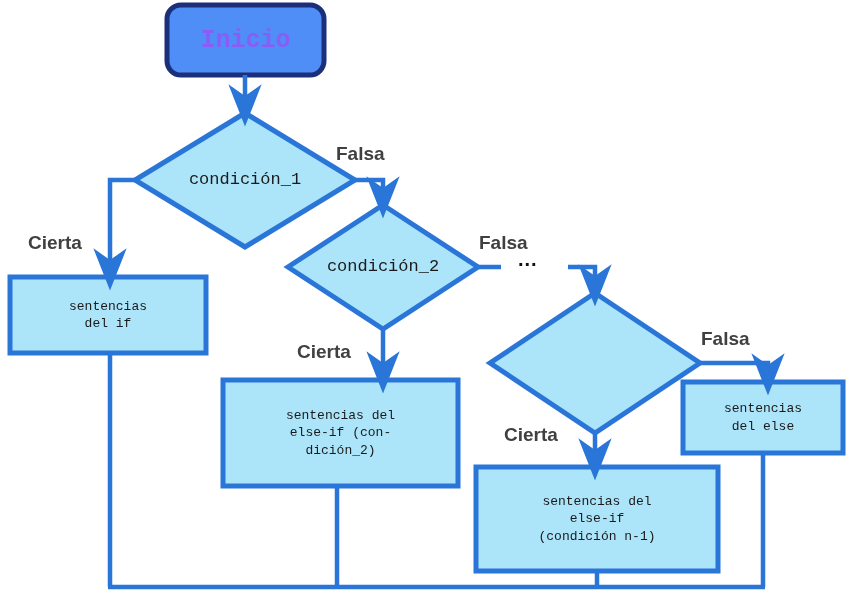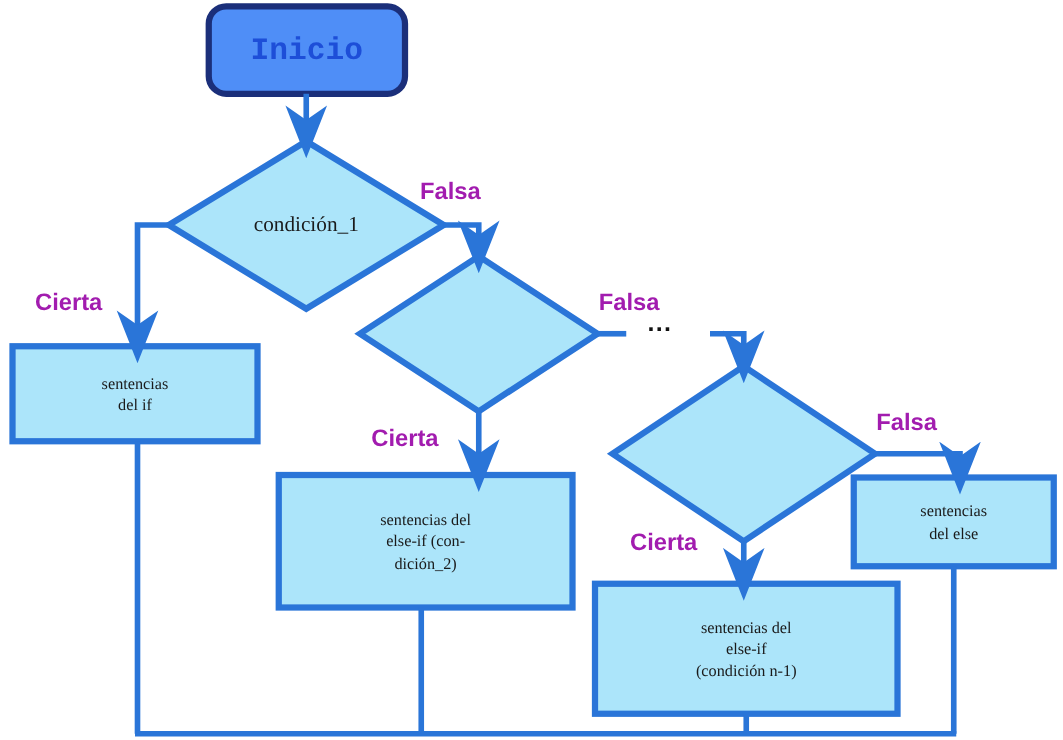--- a/index.html
+++ b/index.html
@@ -12,42 +12,42 @@
   #stage{position:relative;width:850px;height:592px;}
   svg#flow{position:absolute;left:0;top:0;width:850px;height:592px;}
 
   
   .node-label{
     position:absolute;
     display:flex;
     align-items:center;
     justify-content:center;
     text-align:center;
-    font-family:Liberation Serif, serif;
+    font-family:Liberation Mono, monospace;
     color:#1a1a1a;
     white-space:pre;
     line-height:1.32;
     pointer-events:none;
   }
   .start-label{
     font-family:"Liberation Mono","DejaVu Sans Mono",monospace;
     font-weight:bold;
     font-size:25px;
-    color:#1d4ed8;
+    color:#8b5cf6;
     letter-spacing:0px;
   }
   .cond-label{font-size:17px;}
   .box-label{font-size:13px;}
 
   .edge-label{
     position:absolute;
     font-family:"Liberation Sans", sans-serif;
     font-weight:bold;
     font-size:19px;
-    color:#a21caf;
+    color:#404040;
     white-space:nowrap;
     pointer-events:none;
   }
   .ellipsis{
     position:absolute;
     font-family:"Liberation Sans", sans-serif;
     font-weight:bold;
     font-size:20px;
     color:#111111;
     letter-spacing:1px;
@@ -102,20 +102,21 @@
     <path d="M337,486 L337,587" fill="none" stroke="#2a75d8" stroke-width="4.5"></path>
     <path d="M597,571 L597,587" fill="none" stroke="#2a75d8" stroke-width="4.5"></path>
     <path d="M763,453 L763,587" fill="none" stroke="#2a75d8" stroke-width="4.5"></path>
     <path d="M108,587 L765,587" fill="none" stroke="#2a75d8" stroke-width="4.5"></path>
   </svg>
 
   <div class="node-label start-label" style="left:167px;top:5px;width:157px;height:70px;">Inicio</div>
 
   <div class="node-label cond-label" style="left:160px;top:160px;width:170px;height:40px;">condición_1</div>
 
+  <div class="node-label cond-label" style="left:298px;top:247px;width:170px;height:40px;">condición_2</div>
 
 
   <div class="node-label box-label" style="left:10px;top:277px;width:196px;height:76px;">sentencias
 del if</div>
 
   <div class="node-label box-label" style="left:223px;top:380px;width:235px;height:106px;">sentencias del
 else-if (con-
 dición_2)</div>
 
   <div class="node-label box-label" style="left:476px;top:467px;width:242px;height:104px;">sentencias del

